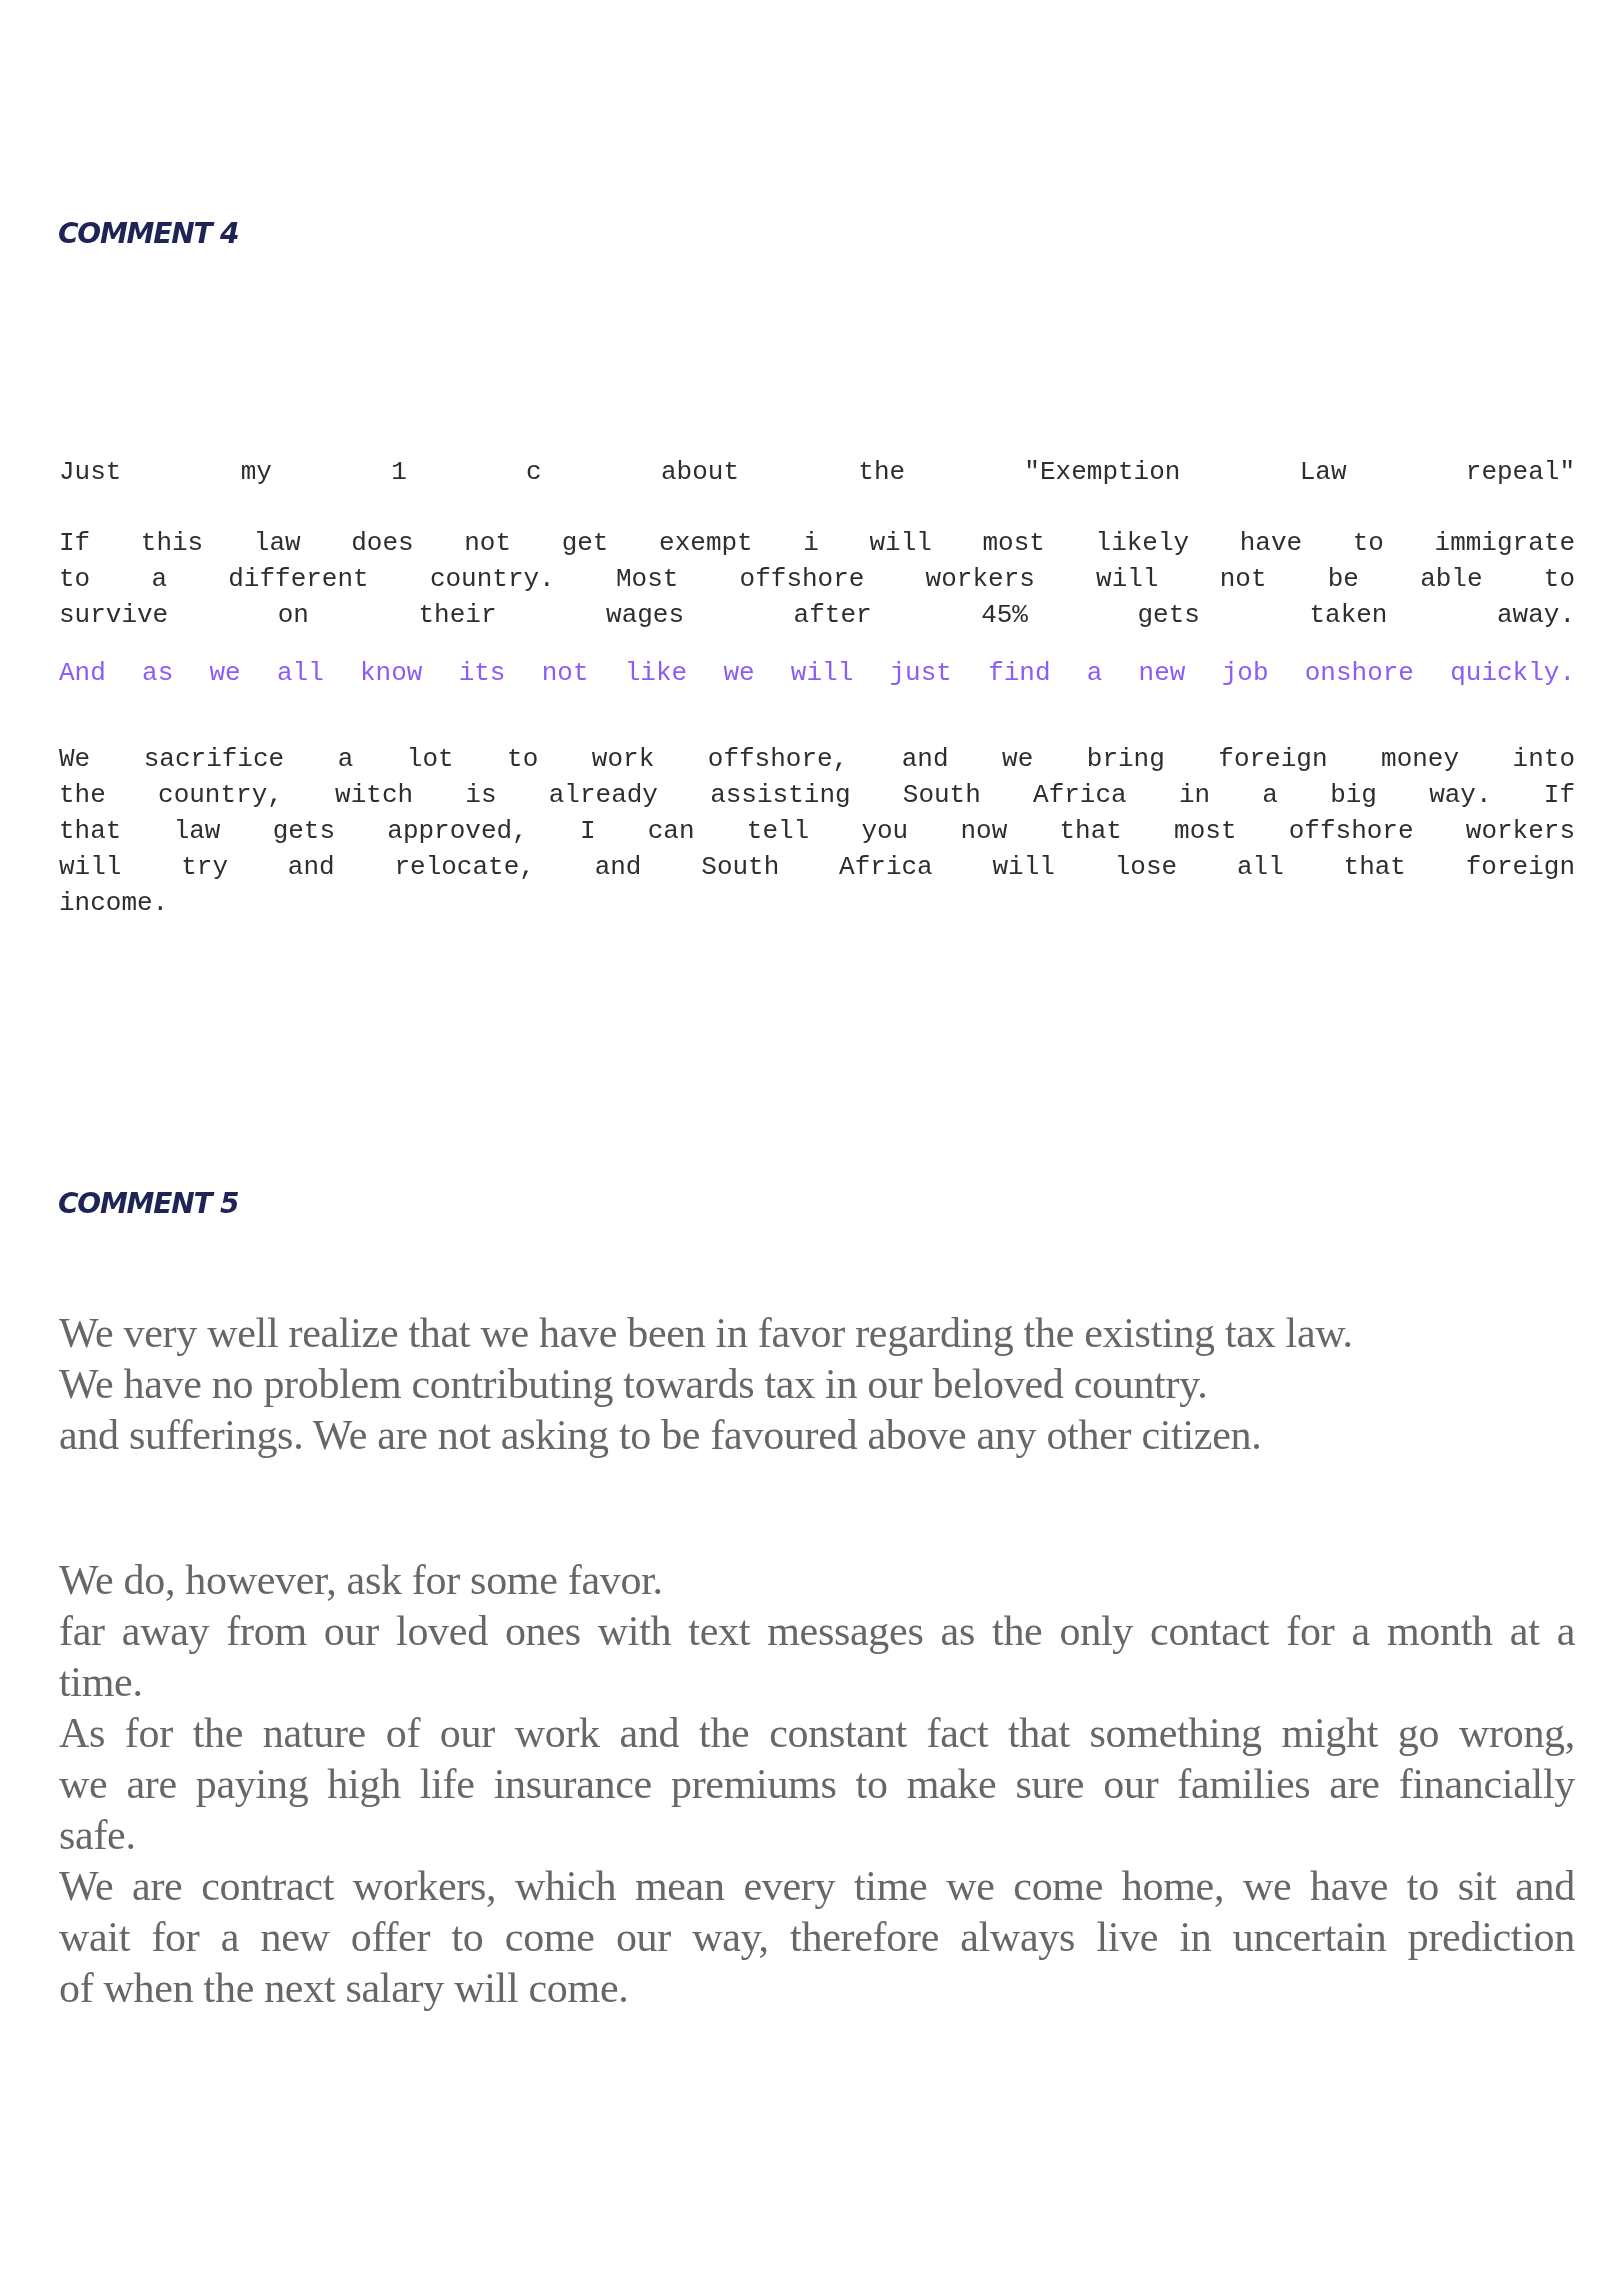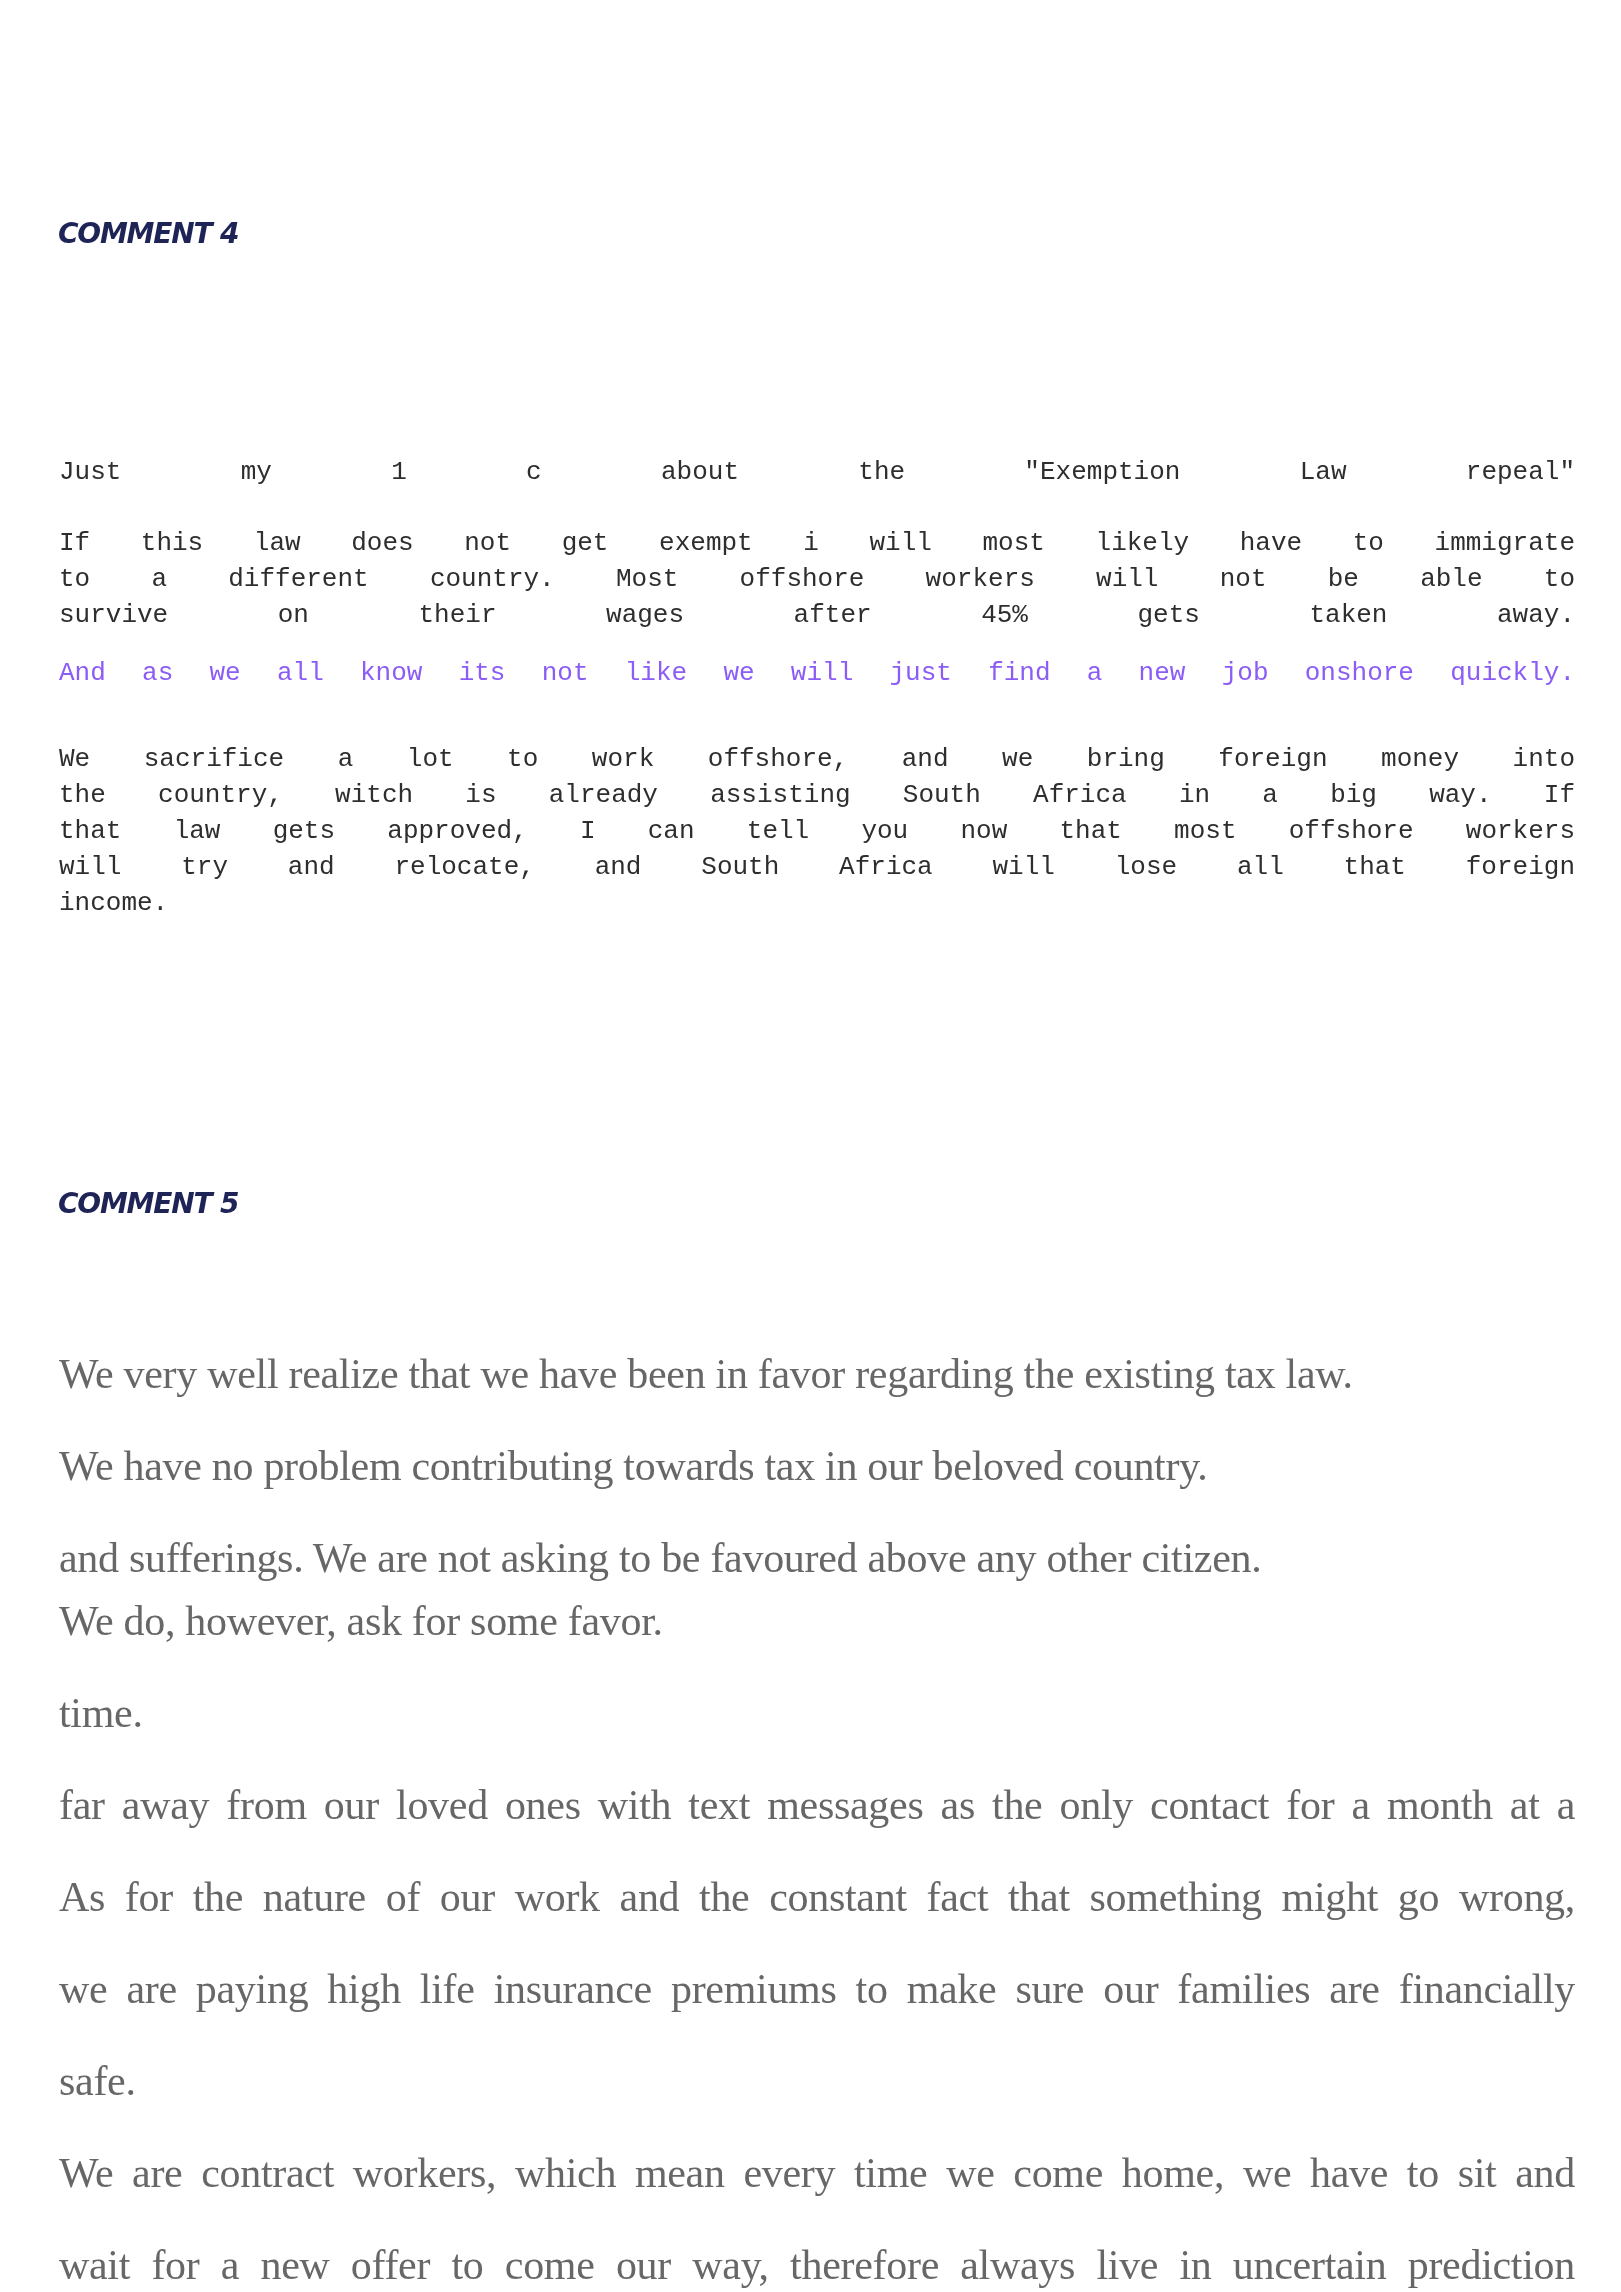--- a/index.html
+++ b/index.html
@@ -32,21 +32,21 @@
   #mono-p2 { top: 525px; }
   #mono-p3 { top: 655px; }
   #mono-p4 { top: 741px; }
 
   .serif {
     position: absolute; left: 59px; width: 1516px;
     font-family: "Liberation Serif", serif;
     font-size: 42px; color: #676767; letter-spacing: -0.3px;
   }
   .serif .line {
-    height: 51px; line-height: 51px; white-space: nowrap; margin-top: 41px;
+    height: 51px; line-height: 51px; white-space: nowrap;
   }
   .serif .line.j { text-align: justify; text-align-last: justify; white-space: normal; overflow: hidden; }
 
   #serif-p1 { top: 1308px; }
   #serif-p2 { top: 1555px; }
 </style>
 </head>
 <body>
 
 <div class="page">
@@ -78,22 +78,22 @@
   <div id="h5" class="heading" style="color: rgb(31, 36, 86);">COMMENT 5</div>
 
   <div id="serif-p1" class="serif" style="color: rgb(103, 103, 103);">
     <div class="line">We very well realize that we have been in favor regarding the existing tax law.</div>
     <div class="line">We have no problem contributing towards tax in our beloved country.</div>
     <div class="line">and sufferings. We are not asking to be favoured above any other citizen.</div>
   </div>
 
   <div id="serif-p2" class="serif" style="color: rgb(103, 103, 103);">
     <div class="line">We do, however, ask for some favor.</div>
+    <div class="line j">far away from our loved ones with text messages as the only contact for a month at a</div>
     <div class="line">time.</div>
-    <div class="line j">far away from our loved ones with text messages as the only contact for a month at a</div>
     <div class="line j">As for the nature of our work and the constant fact that something might go wrong,</div>
     <div class="line j">we are paying high life insurance premiums to make sure our families are financially</div>
     <div class="line">safe.</div>
     <div class="line j">We are contract workers, which mean every time we come home, we have to sit and</div>
     <div class="line j">wait for a new offer to come our way, therefore always live in uncertain prediction</div>
     <div class="line">of when the next salary will come.</div>
   </div>
 
 </div>
 

